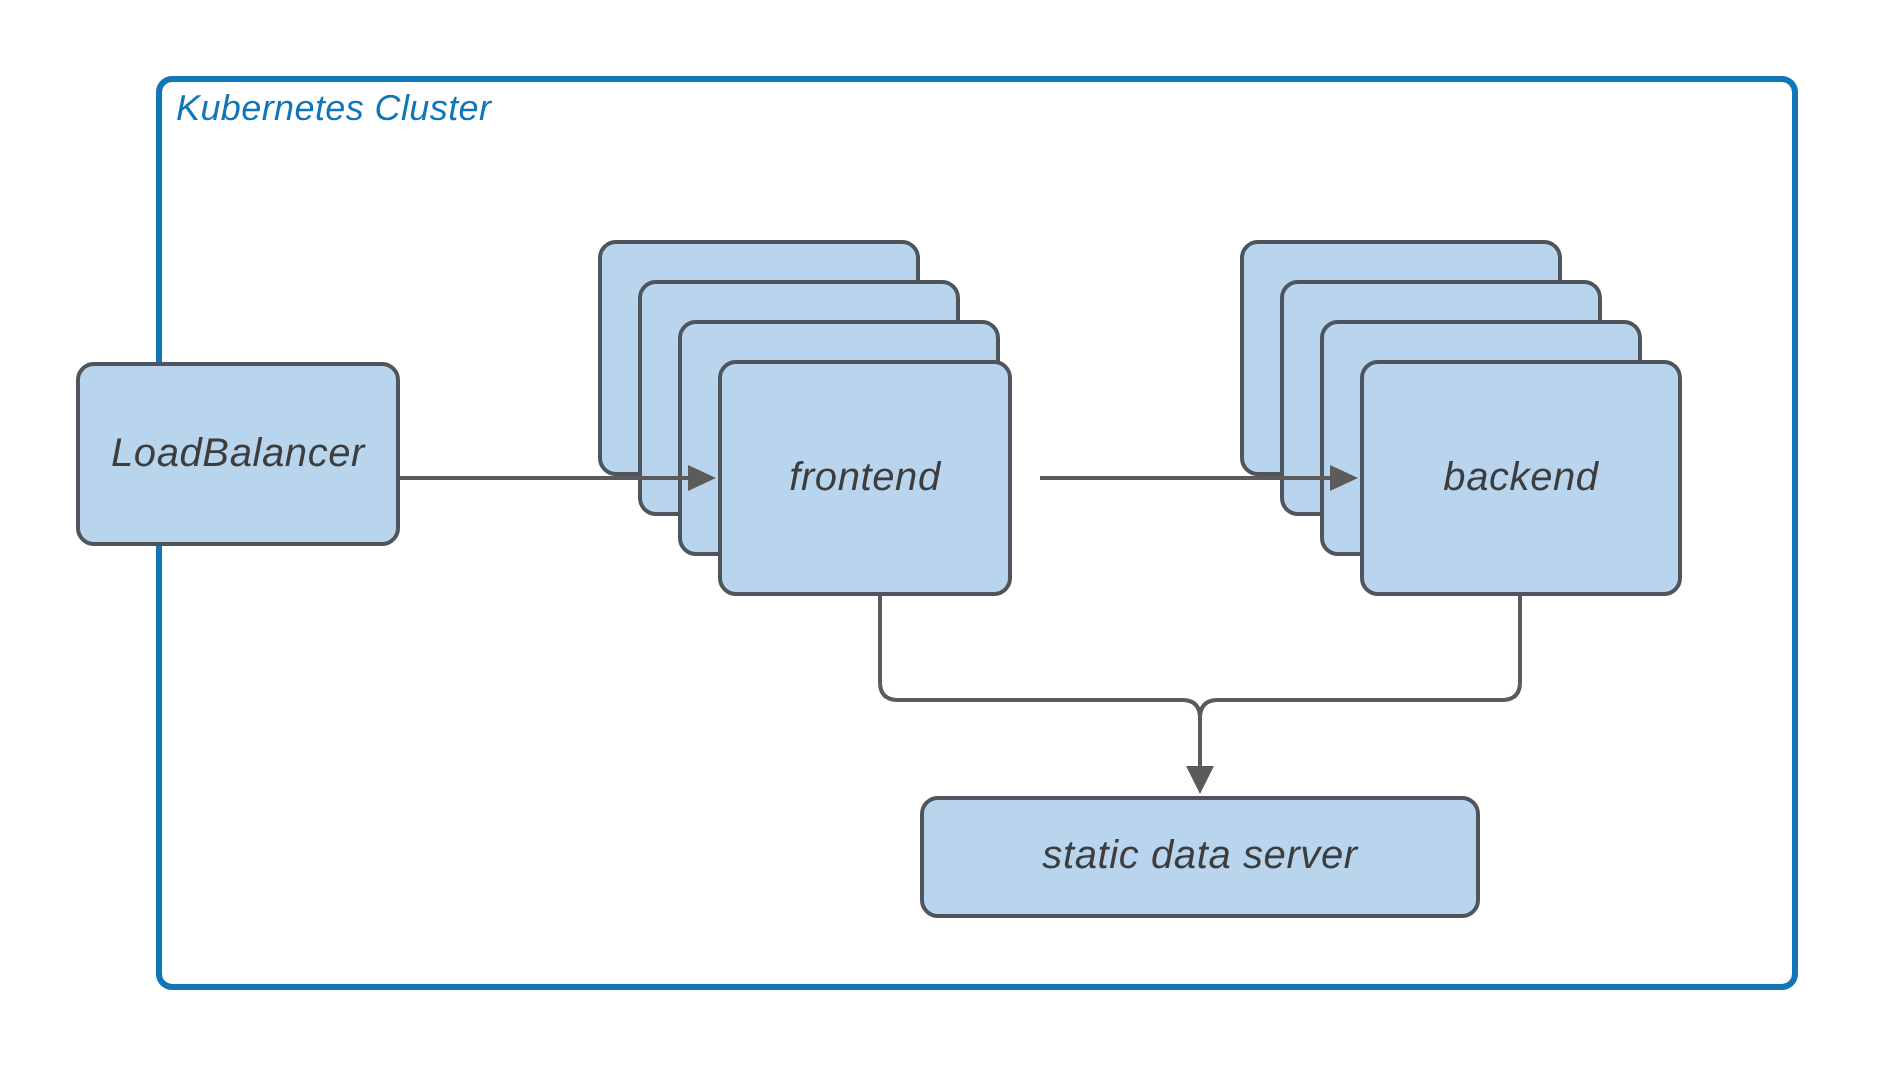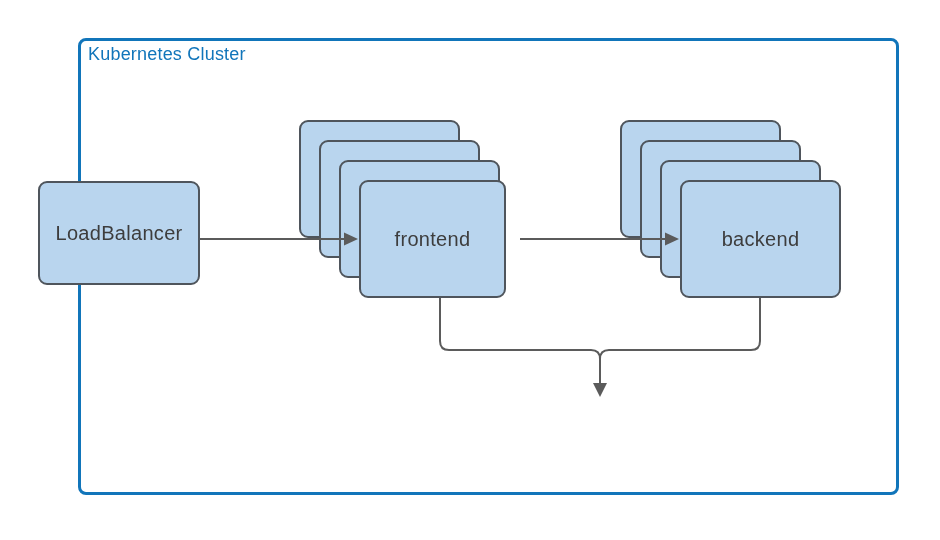--- a/index.html
+++ b/index.html
@@ -1,19 +1,20 @@
 <!DOCTYPE html>
 <html style="--background: #ffffff; --cluster-border: #1175ba; --cluster-label: #1175ba; --node-fill: #b9d5ee; --node-border: #4f555c; --node-text: #3d3d3d; --connector: #5b5b5b;"><head>
 <meta charset="utf-8">
 <style>
   html,body{margin:0;padding:0;background:var(--background,#fff);}
   .canvas{
     position:relative;width:940px;height:540px;overflow:hidden;
     background:var(--background,#fff);
     font-family:"Liberation Sans", sans-serif;
+    font-style:italic;
   }
   .cluster{
     position:absolute;left:78px;top:38px;width:815px;height:451px;
     border:3px solid var(--cluster-border,#1175ba);
     border-radius:8px;
   }
   .cluster-label{
     position:absolute;left:7px;top:3px;
     color:var(--cluster-label,#1175ba);
     font-size:18px;letter-spacing:.2px;
@@ -33,38 +34,41 @@
 </style>
 </head>
 <body>
 
 <div class="canvas">
 
   <div class="cluster">
     <div class="cluster-label">Kubernetes Cluster</div>
   </div>
 
-  <div class="node" style="left:38px;top:181px;width:162px;height:104px;">
+  <div class="node" style="left:38px;top:181px;width:162px;height:92px;">
     <span>LoadBalancer</span>
   </div>
 
   <div class="node" style="left:299px;top:120px;width:161px;height:118px;"></div>
   <div class="node" style="left:319px;top:140px;width:161px;height:118px;"></div>
   <div class="node" style="left:339px;top:160px;width:161px;height:118px;"></div>
   <div class="node" style="left:359px;top:180px;width:147px;height:118px;">
     <span>frontend</span>
   </div>
 
   <div class="node" style="left:620px;top:120px;width:161px;height:118px;"></div>
   <div class="node" style="left:640px;top:140px;width:161px;height:118px;"></div>
   <div class="node" style="left:660px;top:160px;width:161px;height:118px;"></div>
   <div class="node" style="left:680px;top:180px;width:161px;height:118px;">
     <span>backend</span>
   </div>
 
+  <div class="node" style="left:460px;top:398px;width:280px;height:61px;">
+    <span>static data server</span>
+  </div>
 
   <svg class="connectors" width="940" height="540" viewBox="0 0 940 540">
     <g>
       <line class="edge-line" x1="200" y1="239" x2="345" y2="239"></line>
       <polygon class="arrow-head" points="344,232.5 344,245.5 358,239"></polygon>
     </g>
     <g>
       <line class="edge-line" x1="520" y1="239" x2="666" y2="239"></line>
       <polygon class="arrow-head" points="665,232.5 665,245.5 679,239"></polygon>
     </g>

